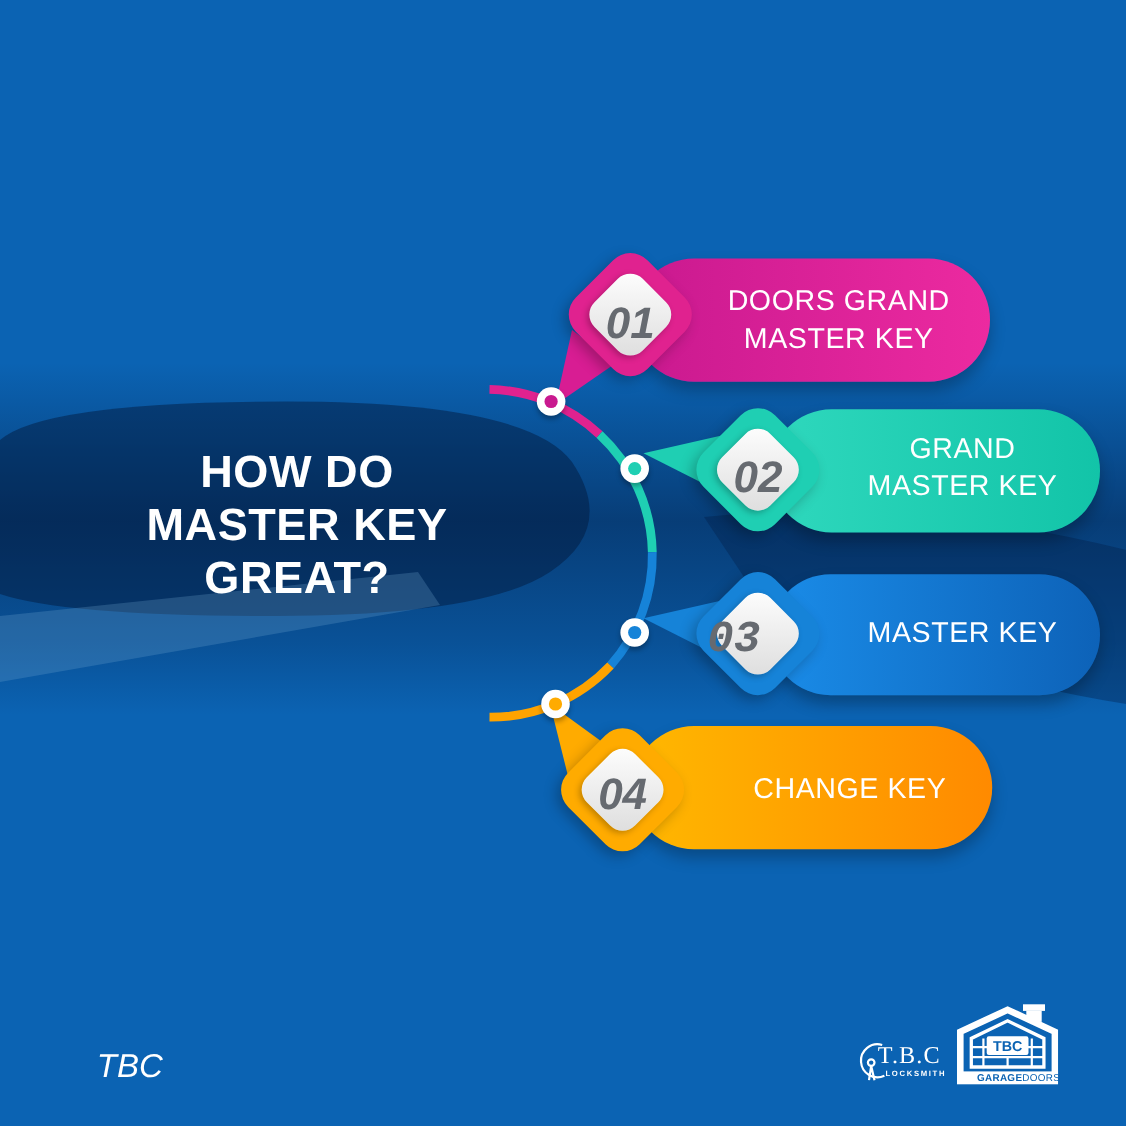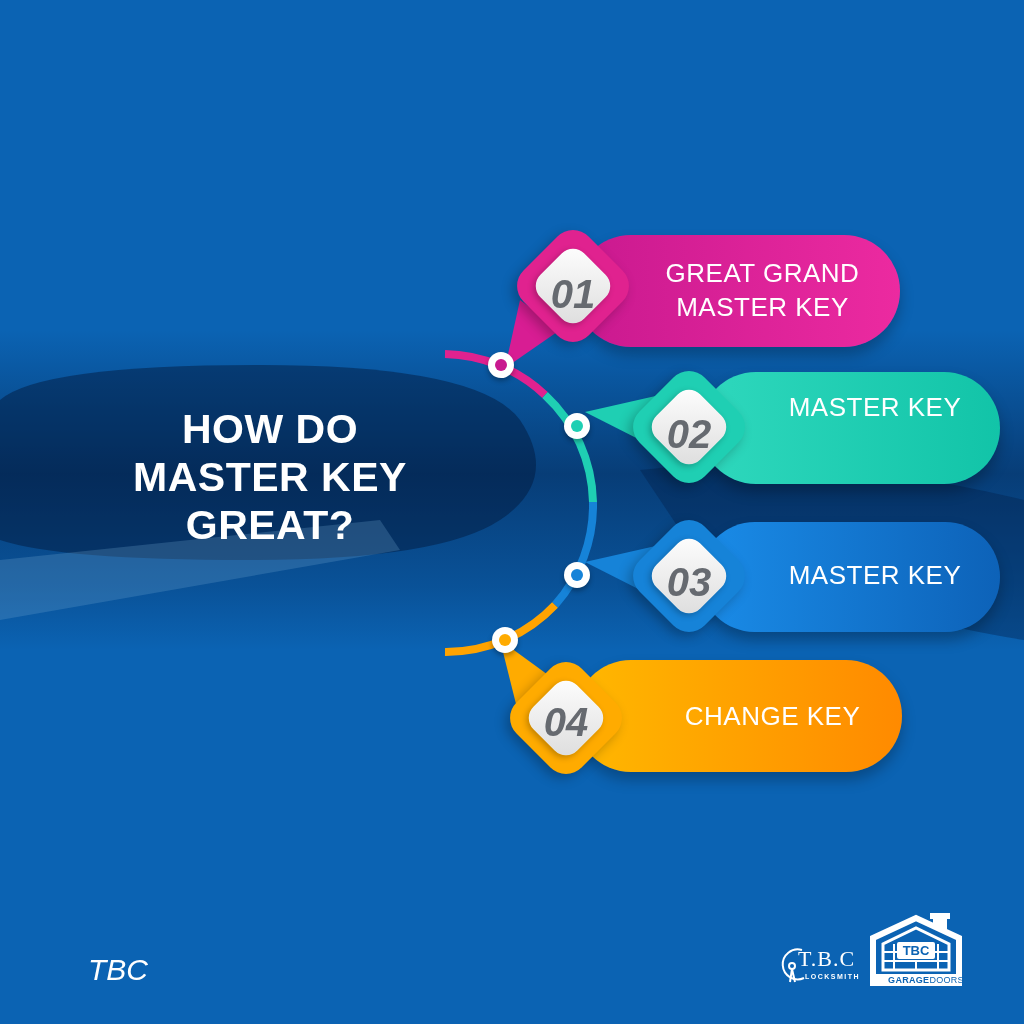--- a/index.html
+++ b/index.html
@@ -49,52 +49,53 @@
 
 <div class="step">
   <svg style="position:absolute;left:0;top:0;width:1024px;height:1024px;" viewBox="0 0 1024 1024">
     <path d="M505 368 L520 300 L560 330 Z" fill="#d81d93"></path>
   </svg>
   <div class="pill" style="left:575px;top:235px;width:325px;height:112px;background:linear-gradient(90deg,#c9198f,#ec2aa0);"></div>
   <div class="diamond" style="left:527px;top:240px;background:#e0228f;"></div>
   <div class="inner" style="left:542px;top:255px;"></div>
   <div class="num" style="left:528px;top:272px;">01</div>
   <div class="label" style="left:640px;top:256px;width:245px;">
-    <span>GREAT GRAND</span>
+    <span>DOORS GRAND</span>
     <span>MASTER KEY</span>
   </div>
   <div style="position:absolute;left:488px;top:352px;width:26px;height:26px;border-radius:50%;background:#fff;box-shadow:0 3px 5px rgba(0,0,0,0.3);">
     <div style="position:absolute;left:7px;top:7px;width:12px;height:12px;border-radius:50%;background:#c9198f;"></div>
   </div>
 </div>
 
 <div class="step">
   <svg style="position:absolute;left:0;top:0;width:1024px;height:1024px;" viewBox="0 0 1024 1024">
     <path d="M585 412 L660 395 L660 450 Z" fill="#1fcfb3"></path>
   </svg>
   <div class="pill" style="left:700px;top:372px;width:300px;height:112px;background:linear-gradient(90deg,#2fd8bd,#12c4a8);"></div>
   <div class="diamond" style="left:643px;top:381px;background:#1fcfb3;"></div>
   <div class="inner" style="left:658px;top:396px;"></div>
   <div class="num" style="left:644px;top:412px;text-align:center;">02</div>
   <div class="label" style="left:760px;top:390px;width:230px;">
+    <span>GRAND</span>
     <span>MASTER KEY</span>
   </div>
   <div style="position:absolute;left:564px;top:413px;width:26px;height:26px;border-radius:50%;background:#fff;box-shadow:0 3px 5px rgba(0,0,0,0.3);">
     <div style="position:absolute;left:7px;top:7px;width:12px;height:12px;border-radius:50%;background:#1fcfb3;"></div>
   </div>
 </div>
 
 <div class="step">
   <svg style="position:absolute;left:0;top:0;width:1024px;height:1024px;" viewBox="0 0 1024 1024">
     <path d="M585 562 L660 545 L660 600 Z" fill="#1683d8"></path>
   </svg>
   <div class="pill" style="left:700px;top:522px;width:300px;height:110px;background:linear-gradient(90deg,#1a8ce8,#0d62b8);"></div>
   <div class="diamond" style="left:643px;top:530px;background:#1683d8;"></div>
   <div class="inner" style="left:658px;top:545px;"></div>
-  <div class="num" style="left:644px;top:560px;">03</div>
+  <div class="num" style="left:622px;top:560px;font-family:Liberation Mono, monospace;">03</div>
   <div class="label" style="left:760px;top:558px;width:230px;">
     <span>MASTER KEY</span>
   </div>
   <div style="position:absolute;left:564px;top:562px;width:26px;height:26px;border-radius:50%;background:#fff;box-shadow:0 3px 5px rgba(0,0,0,0.3);">
     <div style="position:absolute;left:7px;top:7px;width:12px;height:12px;border-radius:50%;background:#1683d8;"></div>
   </div>
 </div>
 
 <div class="step">
   <svg style="position:absolute;left:0;top:0;width:1024px;height:1024px;" viewBox="0 0 1024 1024">

